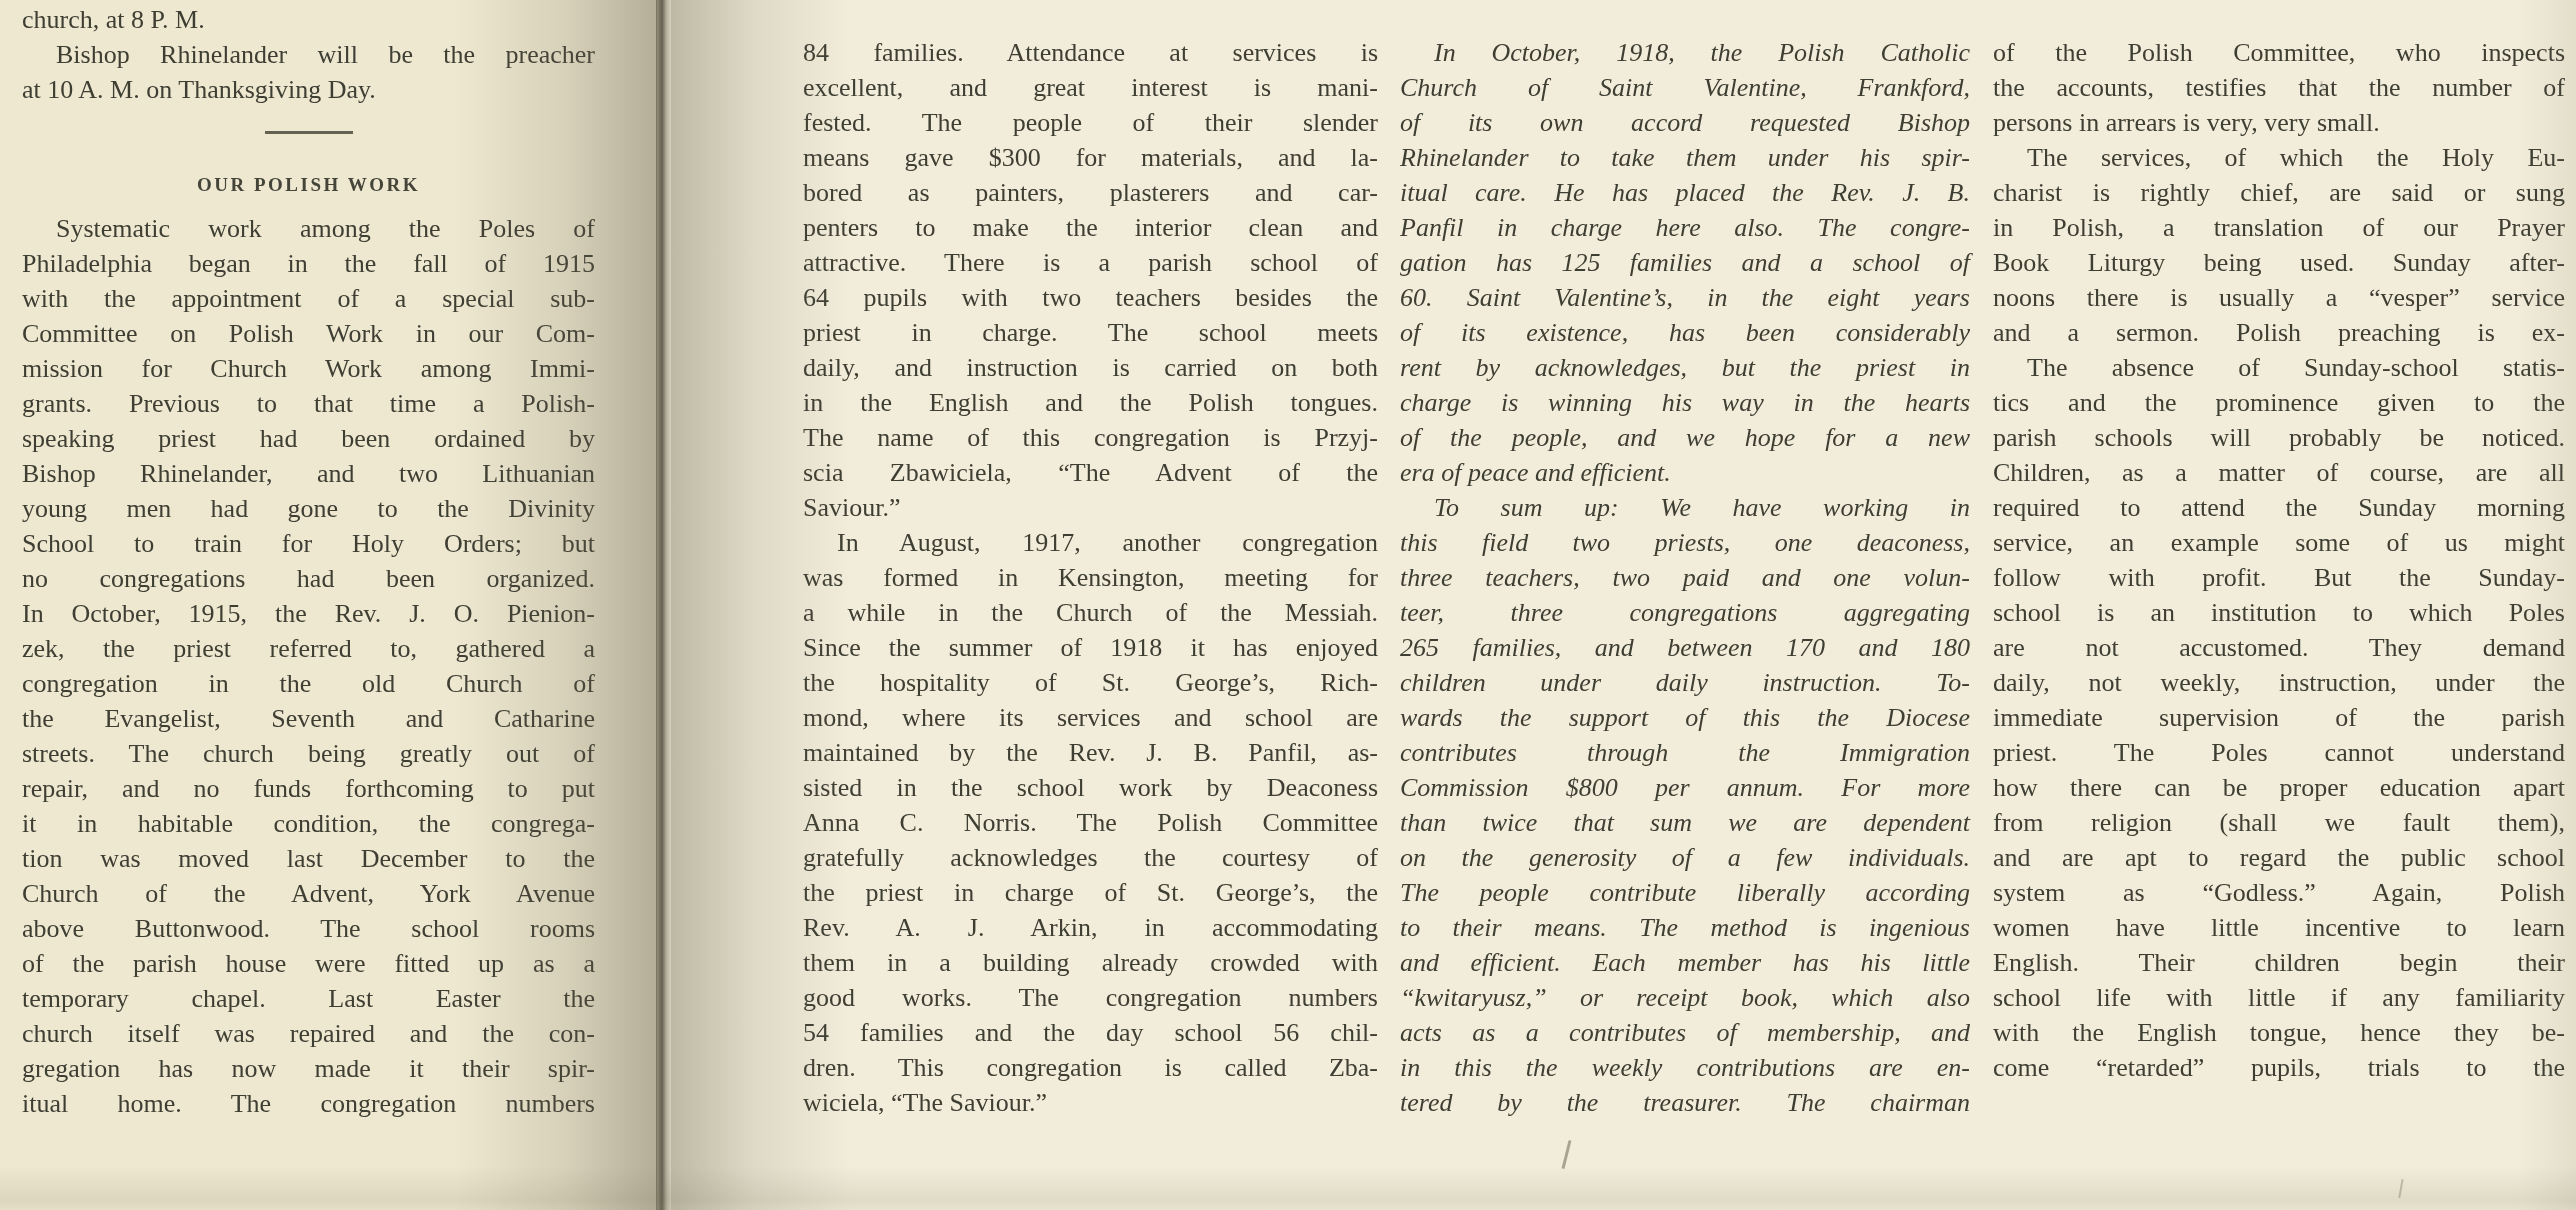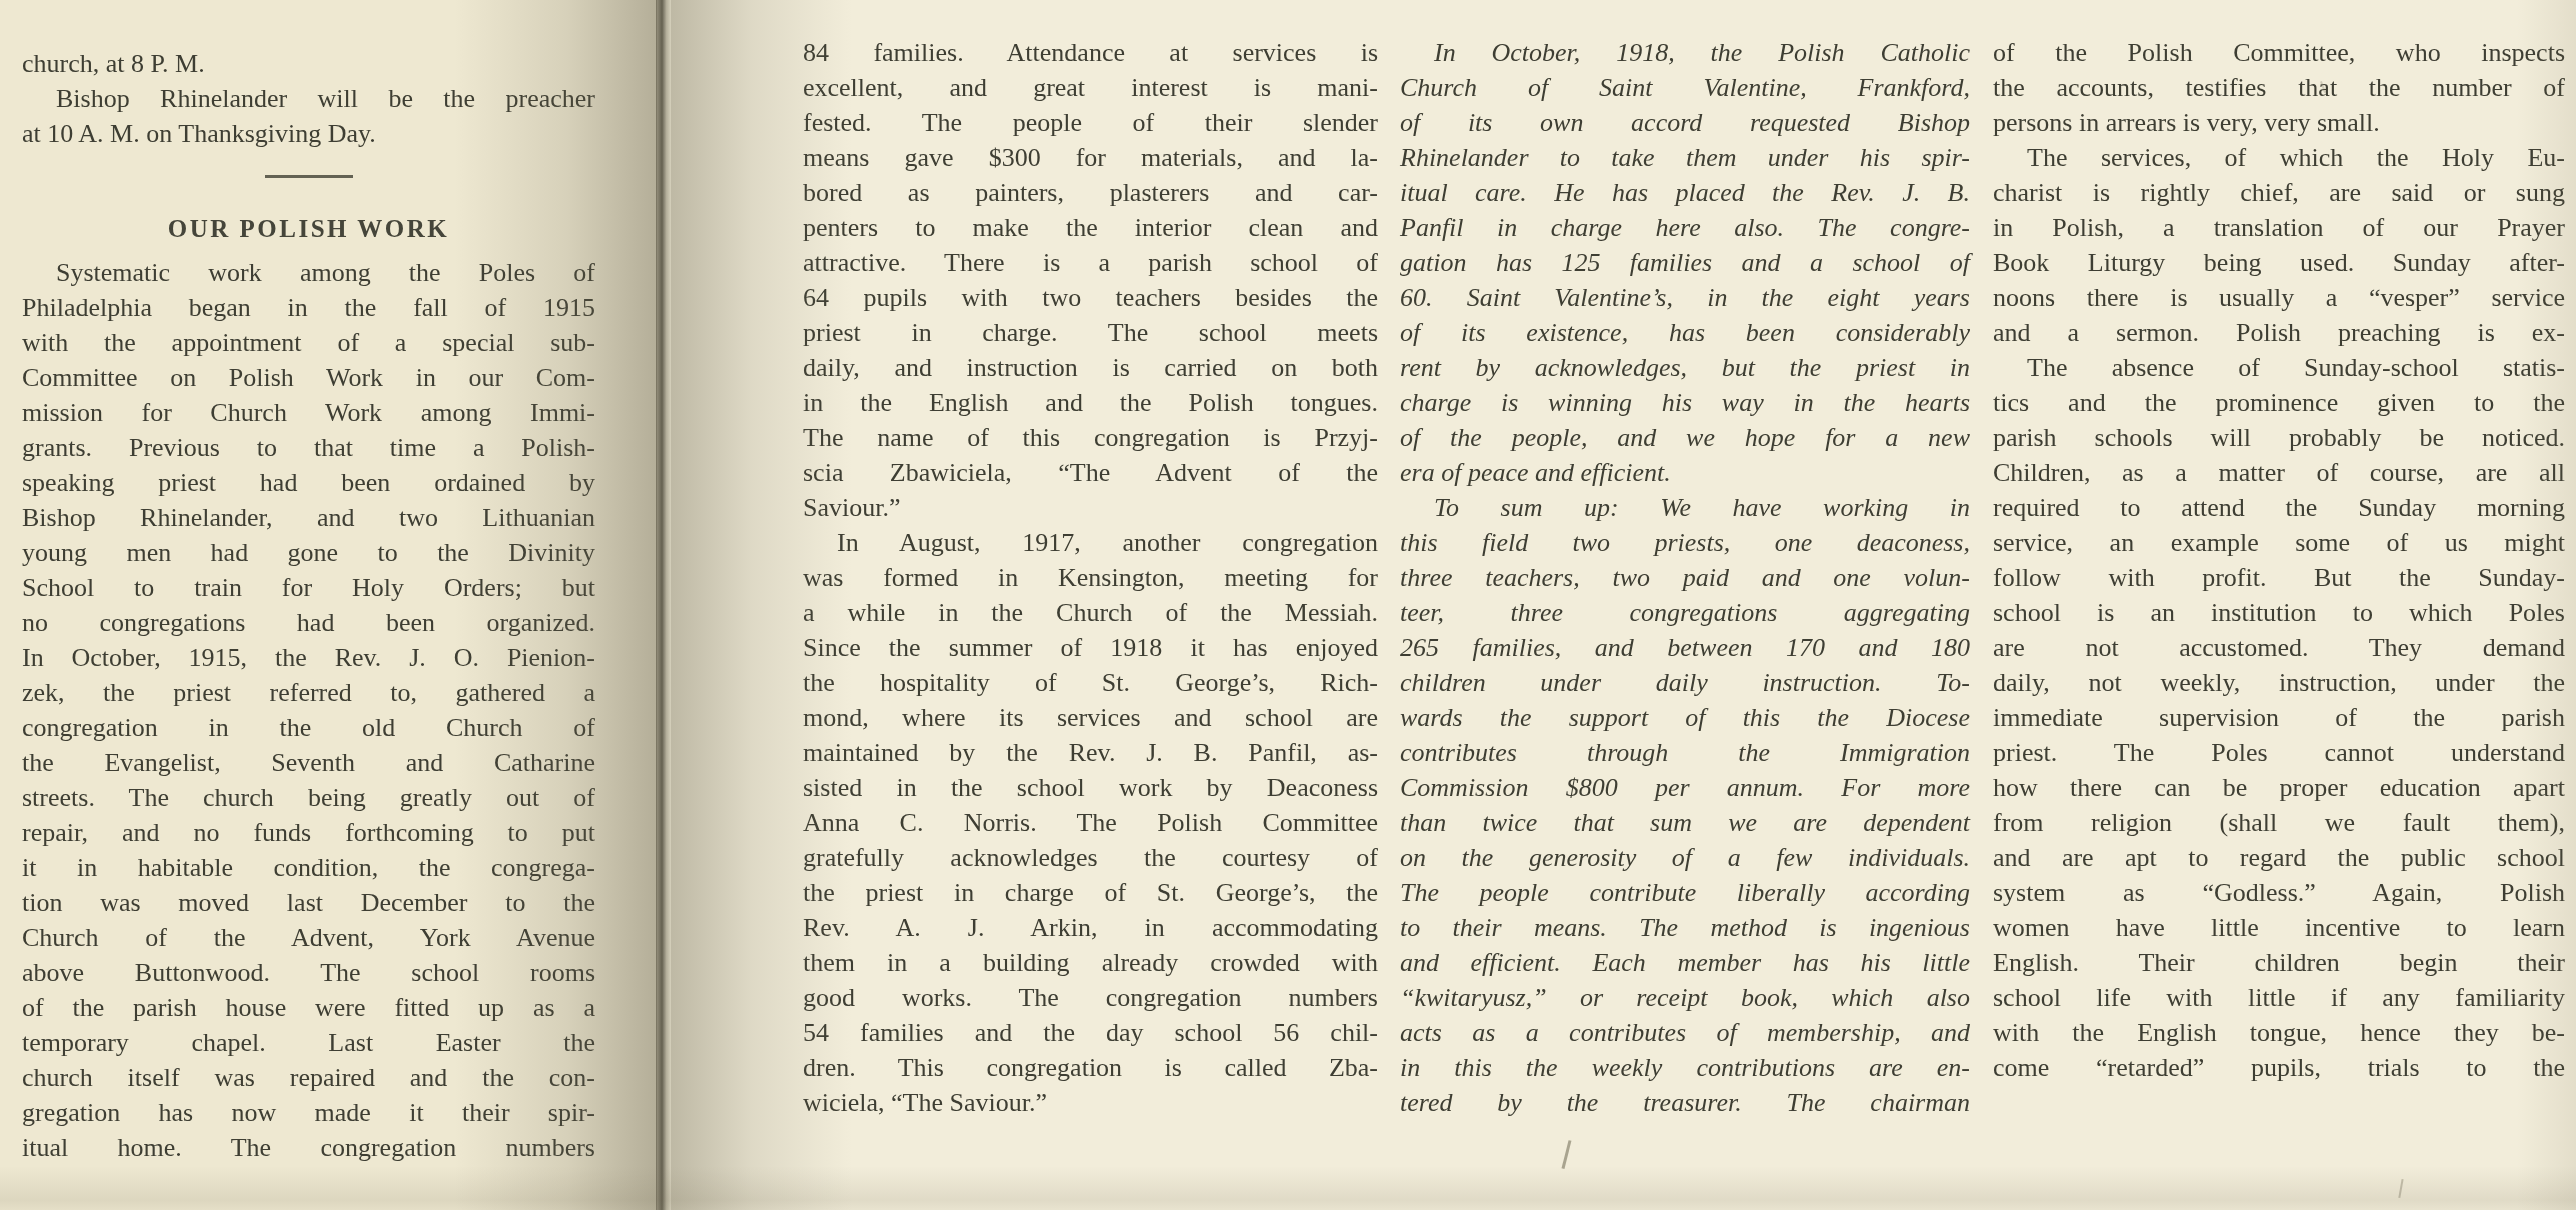--- a/index.html
+++ b/index.html
@@ -21,33 +21,33 @@
     background:linear-gradient(90deg,rgba(84,79,62,0.55) 0%,rgba(62,58,44,0.78) 40%,rgba(105,99,78,0.45) 70%,rgba(130,124,100,0.25) 100%);}
   #gutter-shadow-right{left:671px;width:181px;
     background:linear-gradient(90deg,rgba(112,106,84,0.40) 0%,rgba(120,114,92,0.16) 45%,rgba(120,114,92,0) 100%);}
   #bottom-shade{top:auto;bottom:0;left:0;width:100%;height:44px;
     background:linear-gradient(180deg,rgba(115,107,82,0) 0%,rgba(115,107,82,0.14) 78%,rgba(150,143,116,0.10) 100%);}
   #right-edge-shade{left:2517px;width:59px;
     background:linear-gradient(90deg,rgba(120,112,88,0) 0%,rgba(120,112,88,0.12) 100%);}
   
   .col{position:absolute;font-size:26px;line-height:35px;
     text-rendering:optimizeLegibility;}
-  #col-1{left:22px;top:1.7px;width:573px;margin-top:44px;}
+  #col-1{left:22px;top:1.7px;width:573px;}
   #col-2{left:803px;top:35px;width:575px;}
   #col-3{left:1400px;top:35px;width:570px;font-style:italic;}
   #col-4{left:1993px;top:35px;width:572px;}
   .line{height:35px;white-space:nowrap;
     text-align:justify;text-align-last:justify;
     overflow:visible;}
   .line.end{text-align-last:left;}
   .line.indent{text-indent:34px;}
   .divider-block{height:52px;display:flex;align-items:center;justify-content:center;}
   .divider-rule{width:88px;height:2.5px;background:#4a4a3d;opacity:.85;}
   .heading-block{height:52px;display:flex;align-items:center;justify-content:center;
-    font-weight:700;font-size:25px;letter-spacing:2.5px;color:#45453a;}
+    font-weight:700;font-size:19px;letter-spacing:2.5px;color:#45453a;}
   
   .speck{position:absolute;background:#6d6752;pointer-events:none;}
   #speck-1{left:1565px;top:1140px;width:2.5px;height:29px;transform:rotate(14deg);opacity:.55;}
   #speck-2{left:2400px;top:1179px;width:1.7px;height:18.6px;transform:rotate(10deg);opacity:.35;}
   #speck-3{left:2322px;top:81px;width:1.7px;height:11.8px;transform:rotate(-20deg);opacity:.25;}
 </style>
 </head>
 <body>
 
 <div id="scan" style="color: rgb(62, 62, 51);">

